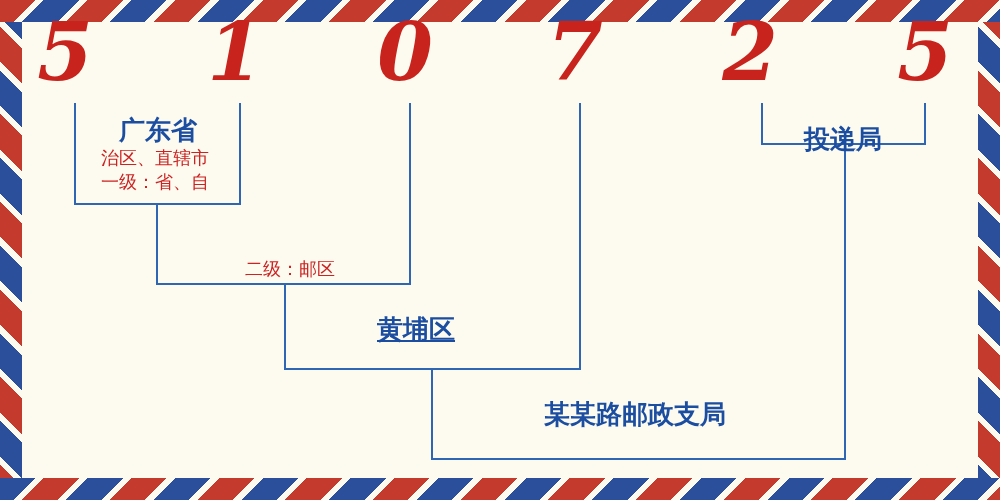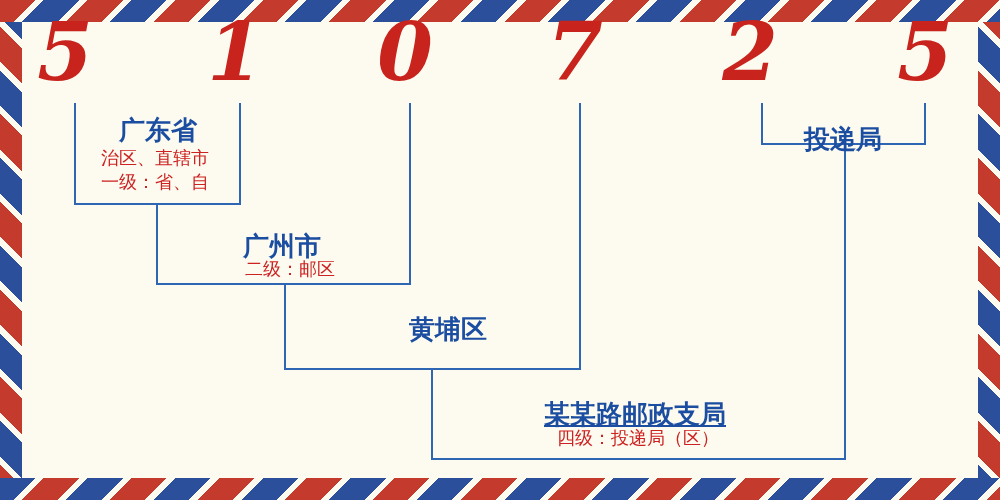--- a/index.html
+++ b/index.html
@@ -70,24 +70,22 @@
   <div class="hline" style="left:284px;top:368px;width:297px;"></div>
   <div class="hline" style="left:431px;top:458px;width:415px;"></div>
   <div class="hline" style="left:761px;top:143px;width:165px;"></div>
 
   <div class="lvl-title" style="left:58px;top:113px;width:200px;">广东省</div>
   <div class="lvl-desc" style="left:55px;top:146px;width:200px;">
     <div>治区、直辖市</div>
     <div>一级：省、自</div>
   </div>
 
-  <div class="lvl-title" style="left:182px;top:229px;width:200px;">广州市</div>
   <div class="lvl-desc" style="left:190px;top:257px;width:200px;">二级：邮区</div>
 
-  <div class="lvl-title" style="left:348px;top:312px;width:200px;">黄埔区</div>
+  <div class="lvl-title" style="left:316px;top:312px;width:200px;text-decoration:underline;">黄埔区</div>
 
-  <div class="lvl-title" style="left:485px;top:397px;width:300px;text-decoration:underline;">某某路邮政支局</div>
-  <div class="lvl-desc" style="left:488px;top:426px;width:300px;">四级：投递局（区）</div>
+  <div class="lvl-title" style="left:485px;top:397px;width:300px;">某某路邮政支局</div>
 
   <div class="lvl-title" style="left:743px;top:122px;width:200px;">投递局</div>
 
 
 </div>
 
 </body></html>

